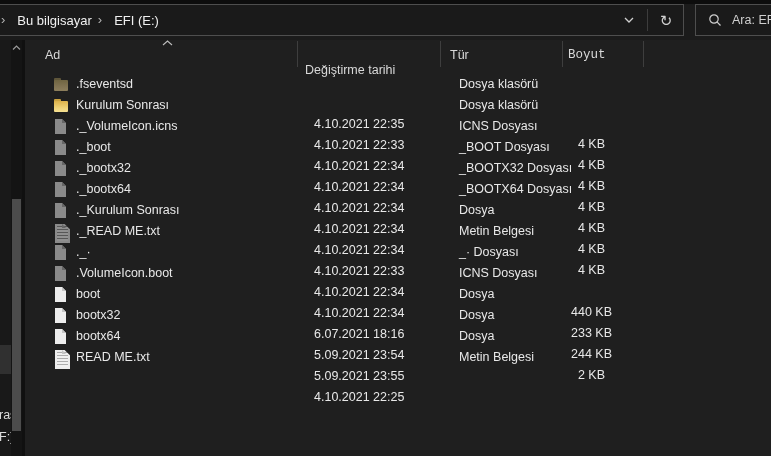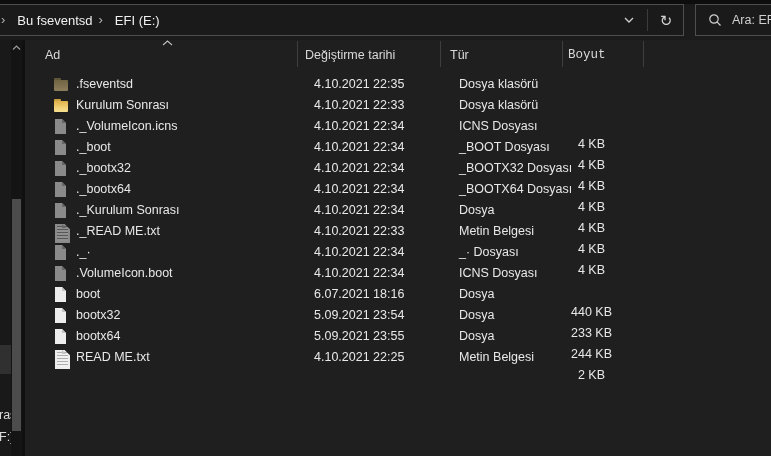--- a/index.html
+++ b/index.html
@@ -36,28 +36,28 @@
   .scroll-up{ position:absolute; left:11px; top:43px; width:11px; height:10px;
               display:flex; align-items:center; justify-content:center; }
   .scroll-thumb{ position:absolute; left:12px; top:199px; width:9px; height:232px; background:#4c4c4c; }
   .pane-sep{ position:absolute; left:22px; top:40px; width:3px; height:416px; background:#101010; }
 
   
   .mainpane{ position:absolute; left:25px; top:40px; width:746px; height:416px; background:#1f1f1f; }
 
   .sort-caret{ position:absolute; left:162px; top:40px; }
   .colhead{ position:absolute; top:48px; color:#d9d9d9; font-size:12.5px; white-space:nowrap; cursor:default; }
-  .ch-name{ left:45px; } .ch-date{ left:305px; } .ch-type{ left:450px; } .ch-size{ left:568px;font-family:Liberation Mono, monospace; }
+  .ch-name{ left:45px; } .ch-date{ left:305px;margin-top:15px; } .ch-type{ left:450px; } .ch-size{ left:568px;font-family:Liberation Mono, monospace; }
   .col-sep{ position:absolute; top:41px; width:1px; height:26px; background:#3e3e3e; }
   .cs1{ left:297px; } .cs2{ left:440px; } .cs3{ left:562px; } .cs4{ left:643px; }
 
   .rows{ position:absolute; left:0; top:74px; width:771px; }
   .row{ position:absolute; left:9px; width:771px; height:21px; line-height:21px; }
   .cell{ position:absolute; top:0; white-space:nowrap; color:#e8e8e8; font-size:12.5px; }
-  .c-name{ left:67px; } .c-date{ left:305px; } .c-type{ left:450px; }
+  .c-name{ left:67px; } .c-date{ left:305px;margin-top:40px; } .c-type{ left:450px; }
   .c-size{ left:530px; width:105px; text-align:center;margin-top:18px; }
 
   
   .ficon{ position:absolute; left:45px; top:2px; width:15px; height:17px; }
   .ficon::before,.ficon::after{ content:""; position:absolute; }
 
   .ficon[data-icon="folder"]::before{ left:0; top:2px; width:7px; height:4px; border-radius:1px; background:#caa23f; }
   .ficon[data-icon="folder"]::after{ left:0; right:1px; top:4px; bottom:2px; border-radius:1px;
         background:linear-gradient(180deg,#ddb24b 0%,#efd276 60%,#f6e192 100%); }
   .ficon[data-icon="folder-dim"]::before{ left:0; top:2px; width:7px; height:4px; border-radius:1px; background:#5f563a; }
@@ -91,21 +91,21 @@
 </head>
 <body>
 
 <div class="screen">
 
   <div class="top-strip"></div>
   <div class="toolbar"></div>
 
   <div class="addressbar">
     <span class="crumb-chevron">›</span>
-    <span class="crumb">Bu fseventsd</span>
+    <span class="crumb">Bu bilgisayar</span>
     <span class="crumb-chevron">›</span>
     <span class="crumb">EFI (E:)</span>
     <span class="ab-spacer"></span>
     <span class="icon-btn">
       <span>
         <svg width="12" height="8" viewBox="0 0 12 8">
             <polyline points="2,2 6,6 10,2" fill="none" stroke="#d0d0d0" stroke-width="1.3"></polyline>
           </svg>
       </span>
     </span>

